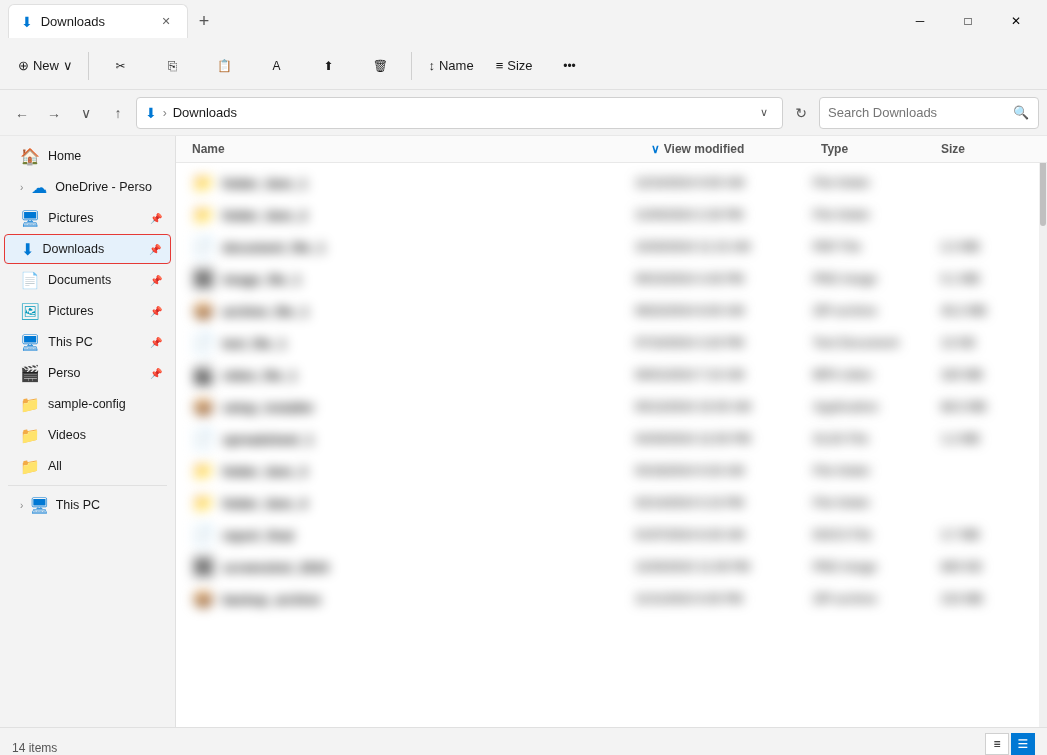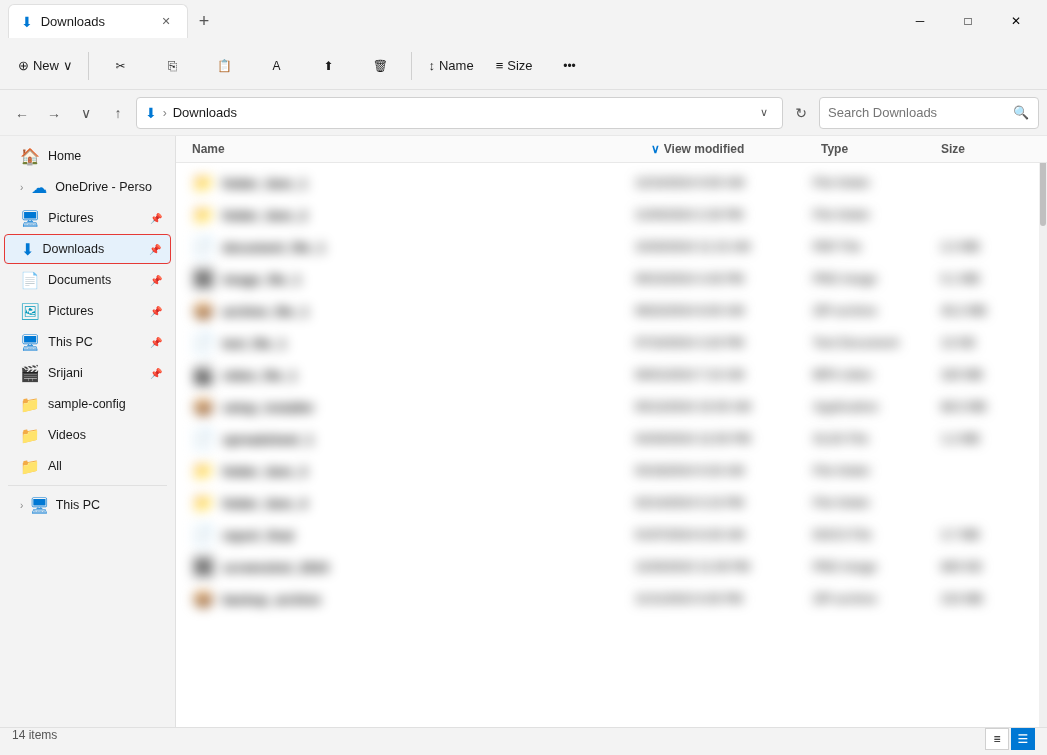--- a/index.html
+++ b/index.html
@@ -135,21 +135,21 @@
       filter: blur(6px); pointer-events: none;
     }
     .fr-icon { font-size: 18px; flex-shrink: 0; }
     .fr-name { flex: 1; font-size: 13px; }
     .fr-date { width: 170px; font-size: 12px; color: #555; }
     .fr-type { width: 120px; font-size: 12px; color: #555; }
     .fr-size { width: 90px; font-size: 12px; color: #555; }
 
     
     .status-bar {
-      display: flex; align-items: flex-start; justify-content: space-between;
+      display: flex; align-items: flex-end; justify-content: space-between;
       background: #f3f3f3; border-top: 1px solid #e0e0e0;
       height: 28px; padding: 0 12px; font-size: 12px; color: #555;
     }
     .status-right { display: flex; gap: 2px; }
     .view-toggle-btn {
       width: 24px; height: 22px; border: 1px solid #d0d0d0; background: white;
       cursor: pointer; display: flex; align-items: center; justify-content: center;
       font-size: 12px;
     }
     .view-toggle-btn.active { background: #0078d4; color: white; border-color: #0078d4; }
@@ -271,21 +271,21 @@
         <span class="si-label">Pictures</span>
         <span class="si-pin">📌</span>
       </div>
       <div class="sidebar-item">
         <span class="si-icon" style="color: rgb(0, 120, 212);">🖥</span>
         <span class="si-label">This PC</span>
         <span class="si-pin">📌</span>
       </div>
       <div class="sidebar-item">
         <span class="si-icon" style="color: rgb(108, 79, 160);">🎬</span>
-        <span class="si-label">Srijani</span>
+        <span class="si-label">Perso</span>
         <span class="si-pin">📌</span>
       </div>
       <div class="sidebar-item">
         <span class="si-icon" style="color: rgb(240, 192, 64);">📁</span>
         <span class="si-label">sample-config</span>
       </div>
       <div class="sidebar-item">
         <span class="si-icon" style="color: rgb(240, 192, 64);">📁</span>
         <span class="si-label">Videos</span>
       </div>

